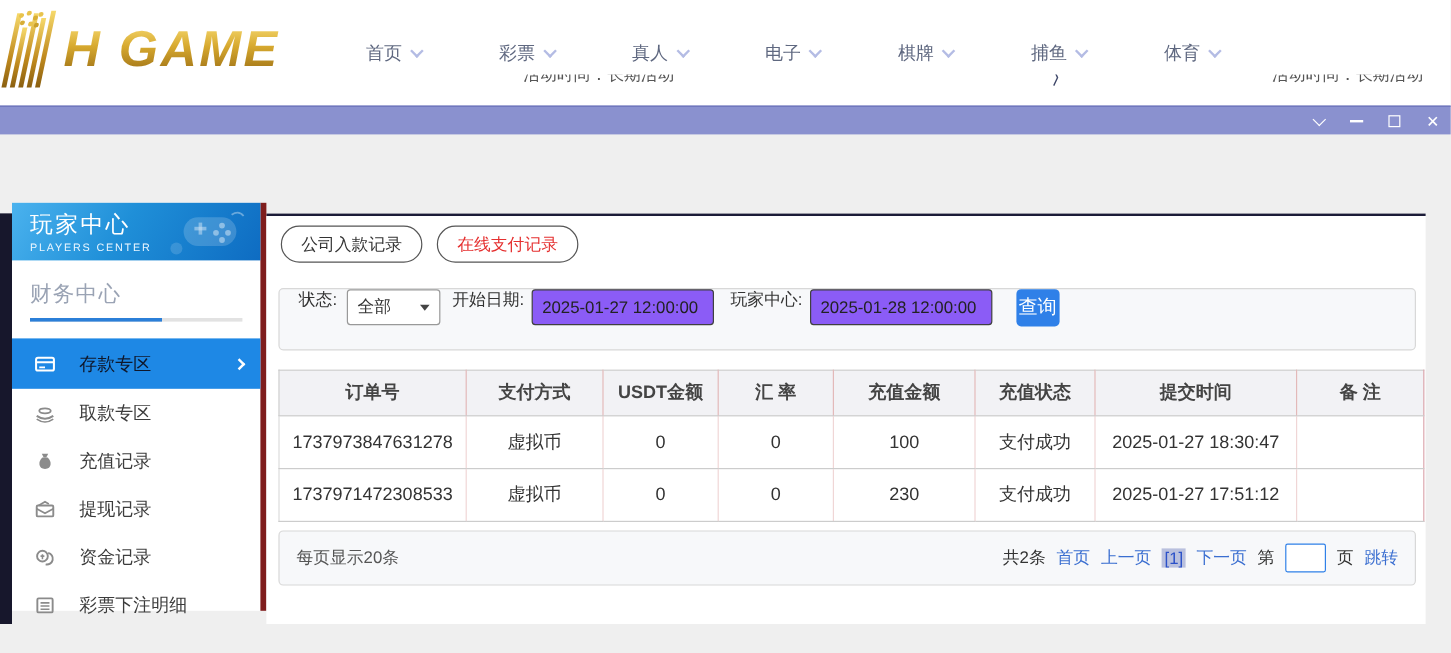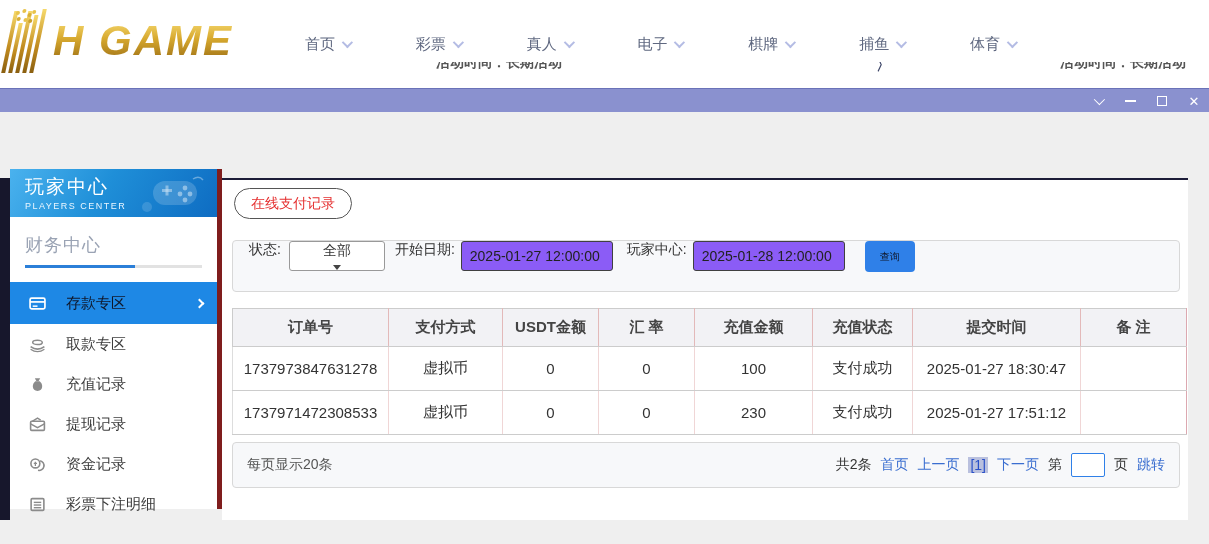--- a/index.html
+++ b/index.html
@@ -26,21 +26,21 @@
     font-size:42px; font-weight:900; font-style:italic; letter-spacing:2px;
     background:linear-gradient(180deg,#f3d469 10%,#d7a92f 45%,#9a6d14 95%);
     -webkit-background-clip:text; background-clip:text; color:transparent;
   }
   .mainnav { position:absolute; left:305px; top:0; width:710px; height:88px; display:flex; align-items:center; justify-content:space-between; }
   .nav-item { display:flex; align-items:center; gap:7px; cursor:pointer; }
   .nav-label { font-size:15px; color:#5f6880; }
   .chev-down { width:8px; height:8px; border-right:2px solid #b4bce4; border-bottom:2px solid #b4bce4; transform:rotate(45deg) translateY(-2px); }
   
   .frag { position:absolute; height:15px; overflow:hidden; z-index:5; }
-  .frag span { display:block; font-size:14px; font-weight:bold; color:#555; white-space:nowrap; margin-top:-8px; }
+  .frag span { display:block; font-size:14px; font-weight:normal; color:#555; white-space:nowrap; margin-top:-8px; }
   .frag-chevron { position:absolute; z-index:5; font-size:15px; font-weight:bold; color:#3d4668; height:13px; overflow:hidden; }
   .frag-chevron span{ display:block; margin-top:-6px; }
   
   .titlebar { position:absolute; left:0; top:88px; width:1209px; height:24px; background:#8a91cf; border-top:1px solid #6a72b8; }
   .win-controls { position:absolute; right:8px; top:0; height:24px; display:flex; align-items:center; gap:18px; }
   .wc { width:14px; height:14px; display:flex; align-items:center; justify-content:center; cursor:pointer; }
   .wc-chev { width:8px; height:8px; border-right:1.5px solid #fff; border-bottom:1.5px solid #fff; transform:rotate(45deg) translateY(-2px); }
   .wc-min { width:11px; height:0; border-bottom:2px solid #fff; }
   .wc-max { width:10px; height:10px; border:1.5px solid #fff; }
   .wc-close { color:#fff; font-size:13px; line-height:1; }
@@ -62,26 +62,26 @@
   .side-item.active .s-ico { color:#ffffff; }
   .side-item.active .r-chev { position:absolute; right:14px; width:7px; height:7px; border-right:2px solid #fff; border-top:2px solid #fff; transform:rotate(45deg); }
   
   .main { position:absolute; left:222px; top:180px; width:966px; height:340px; background:#ffffff; }
   .tabs { position:absolute; left:12px; top:8px; display:flex; gap:12px; }
   .tab { height:31px; padding:0 16px; border:1.5px solid #555; border-radius:16px; background:#fff;
          display:flex; align-items:center; font-size:14px; color:#333; cursor:pointer; }
   .tab.active { color:#e53030; }
   .filter-panel { position:absolute; left:10px; top:60px; width:948px; height:52px; background:#f7f8fa; border:1px solid #d8d8d8; border-radius:4px; display:flex; align-items:flex-start; padding-left:16px; }
   .f-label { font-size:14px; color:#333; }
-  .f-select { width:96px; height:30px; border:1px solid #999; border-radius:3px; background:#fff; margin:0 10px 0 8px;
-              display:flex; align-items:center; justify-content:space-between; padding:0 8px; cursor:pointer;flex-direction:column; }
+  .f-select { width:78px; height:30px; border:1px solid #999; border-radius:3px; background:#fff; margin:0 10px 0 8px;
+              display:flex; align-items:center; justify-content:space-between; padding:0 8px; cursor:pointer; }
   .f-select .tri { width:0; height:0; border-left:4px solid transparent; border-right:4px solid transparent; border-top:5px solid #444; }
   .f-input { width:152px; height:30px; border:1px solid #404040; border-radius:3px; background:#8b5cf6; font-size:14px; color:#222;
              padding:0 8px; margin:0 14px 0 6px; font-family:"Liberation Sans","DejaVu Sans",sans-serif; }
-  .btn-query { width:50px; height:31px; background:#2f80e8; color:#0f172a; border:none; border-radius:4px; font-size:10px; cursor:pointer; margin-left:6px; }
+  .btn-query { width:36px; height:31px; background:#2f80e8; color:#ffffff; border:none; border-radius:4px; font-size:16px; cursor:pointer; margin-left:6px; }
   .data-table { position:absolute; left:10px; top:128px; width:954px; border-collapse:collapse; table-layout:fixed; }
   .data-table th { background:#f2f2f5; height:38px; font-size:15px; color:#444; font-weight:bold;
                    border-top:1px solid #ccc; border-bottom:1px solid #ccc; border-right:1px solid #e3b9b9; }
   .data-table th:first-child { border-left:1px solid #ccc; }
   .data-table th:last-child { border-right:1px solid #dca8b0; }
   .data-table td { background:#fff; height:44px; text-align:center; font-size:15px; color:#333;
                    border-bottom:1px solid #ccc; border-right:1px solid #f0d6d6; overflow:hidden; white-space:nowrap; }
   .data-table td:first-child { border-left:1px solid #ddd;margin-left:17px; }
   .data-table td:last-child { border-right:1px solid #dca8b0; }
   .pagination { position:absolute; left:10px; top:262px; width:948px; height:46px; background:#f7f8fa; border:1px solid #d8d8d8; border-radius:4px;
@@ -252,20 +252,23 @@
             <line x1="4.5" y1="11" x2="11.5" y2="11" stroke="currentColor" stroke-width="1.3"></line>
           </svg>
       </span>
       <span>彩票下注明细</span>
     </div>
   </div>
 </div>
 
 <div class="main">
   <div class="tabs">
+    <div class="tab">
+      <span>公司入款记录</span>
+    </div>
     <div class="tab active">
       <span>在线支付记录</span>
     </div>
   </div>
 
   <div class="filter-panel">
     <span class="f-label">状态:</span>
     <div class="f-select">
       <span>全部</span>
       <span class="tri"></span>

